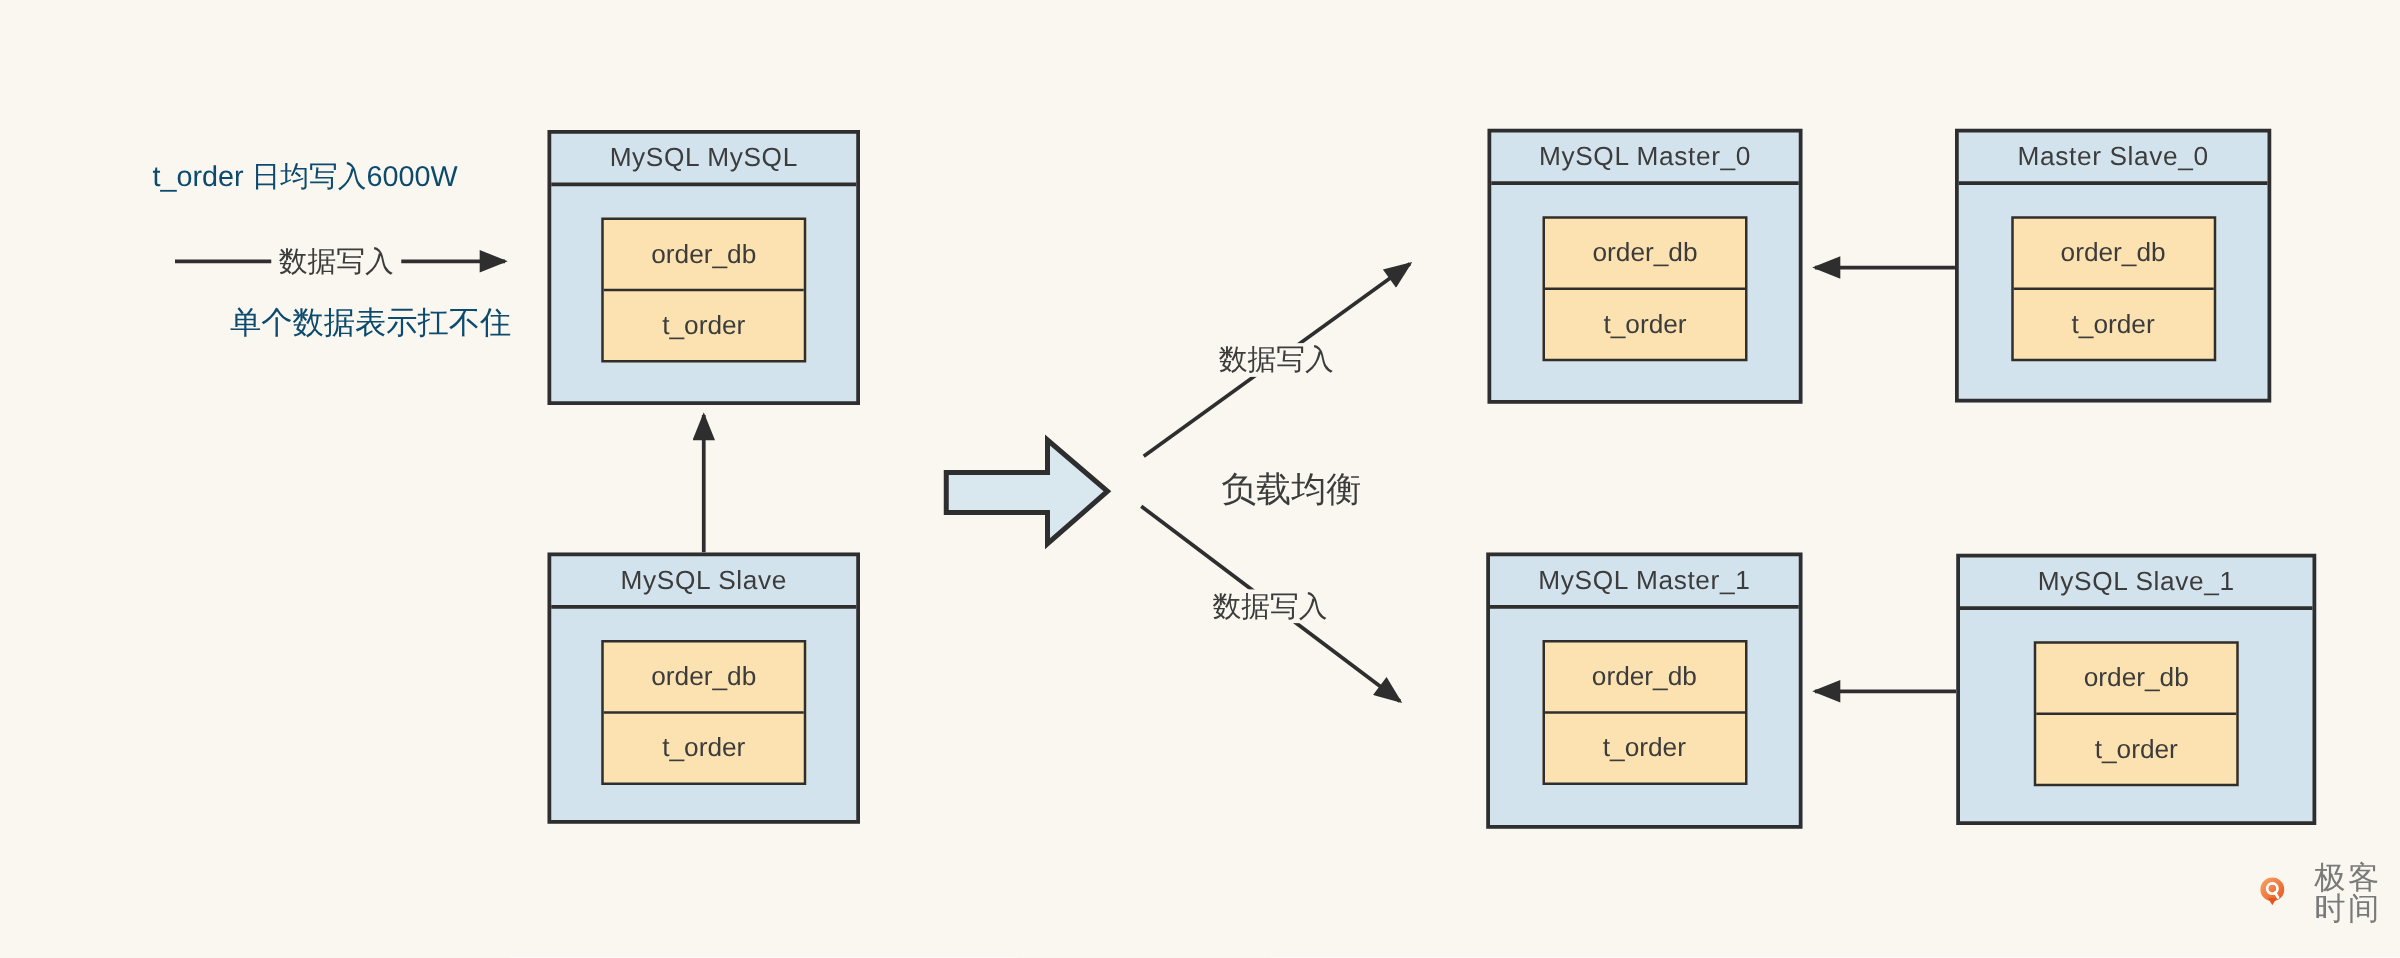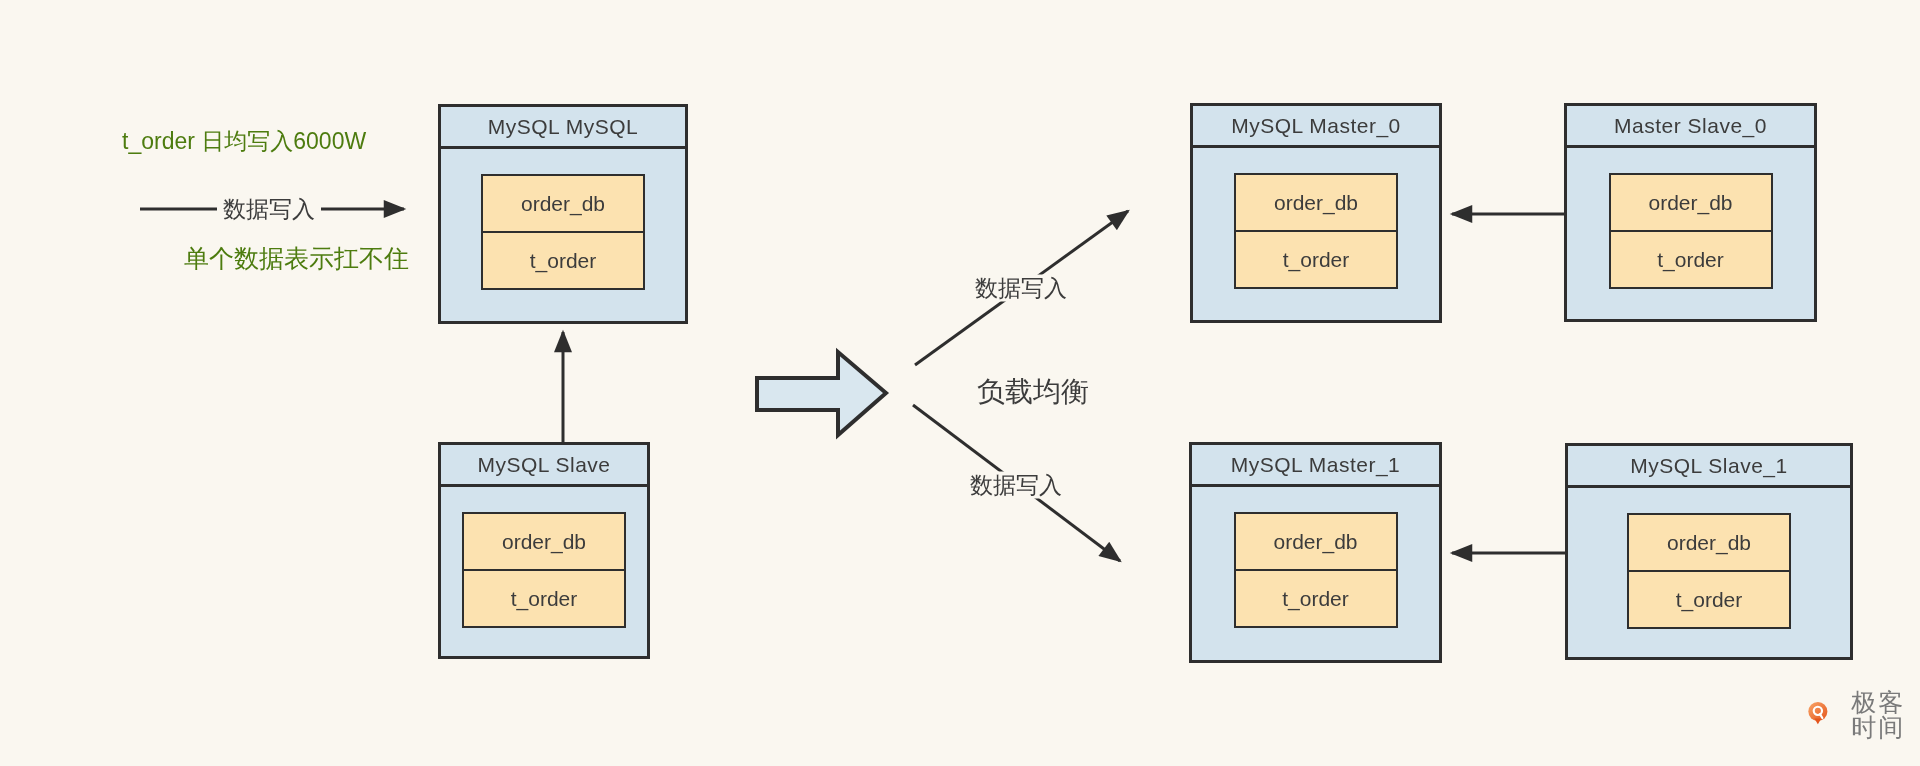--- a/index.html
+++ b/index.html
@@ -44,21 +44,21 @@
   }
   .db-row {
     height: 55px;
     display: flex; align-items: center; justify-content: center;
     font-size: 21px; color: #3c3c3c;
   }
   .db-row + .db-row { border-top: 2.5px solid #2e2e2e; }
   
   .note {
     position: absolute;
-    color: #4d7c0f;
+    color: #0c4a6e;
     white-space: nowrap;
     line-height: 1;
   }
   .arrow-label {
     position: absolute;
     transform: translate(-50%, -50%);
     background: #faf7f0;
     padding: 2px 6px;
     font-size: 23px;
     color: #3c3c3c;
@@ -125,21 +125,21 @@
   <div class="node" style="left:438px; top:104px; width:250px; height:220px;">
     <div class="node-header">MySQL MySQL</div>
     <div class="node-body">
       <div class="db-box">
         <div class="db-row">order_db</div>
         <div class="db-row">t_order</div>
       </div>
     </div>
   </div>
 
-  <div class="node" style="left:438px; top:442px; width:212px; height:217px;">
+  <div class="node" style="left:438px; top:442px; width:250px; height:217px;">
     <div class="node-header">MySQL Slave</div>
     <div class="node-body">
       <div class="db-box">
         <div class="db-row">order_db</div>
         <div class="db-row">t_order</div>
       </div>
     </div>
   </div>
 
   <div class="arrow-label" style="left:1021px; top:288px;">数据写入</div>

